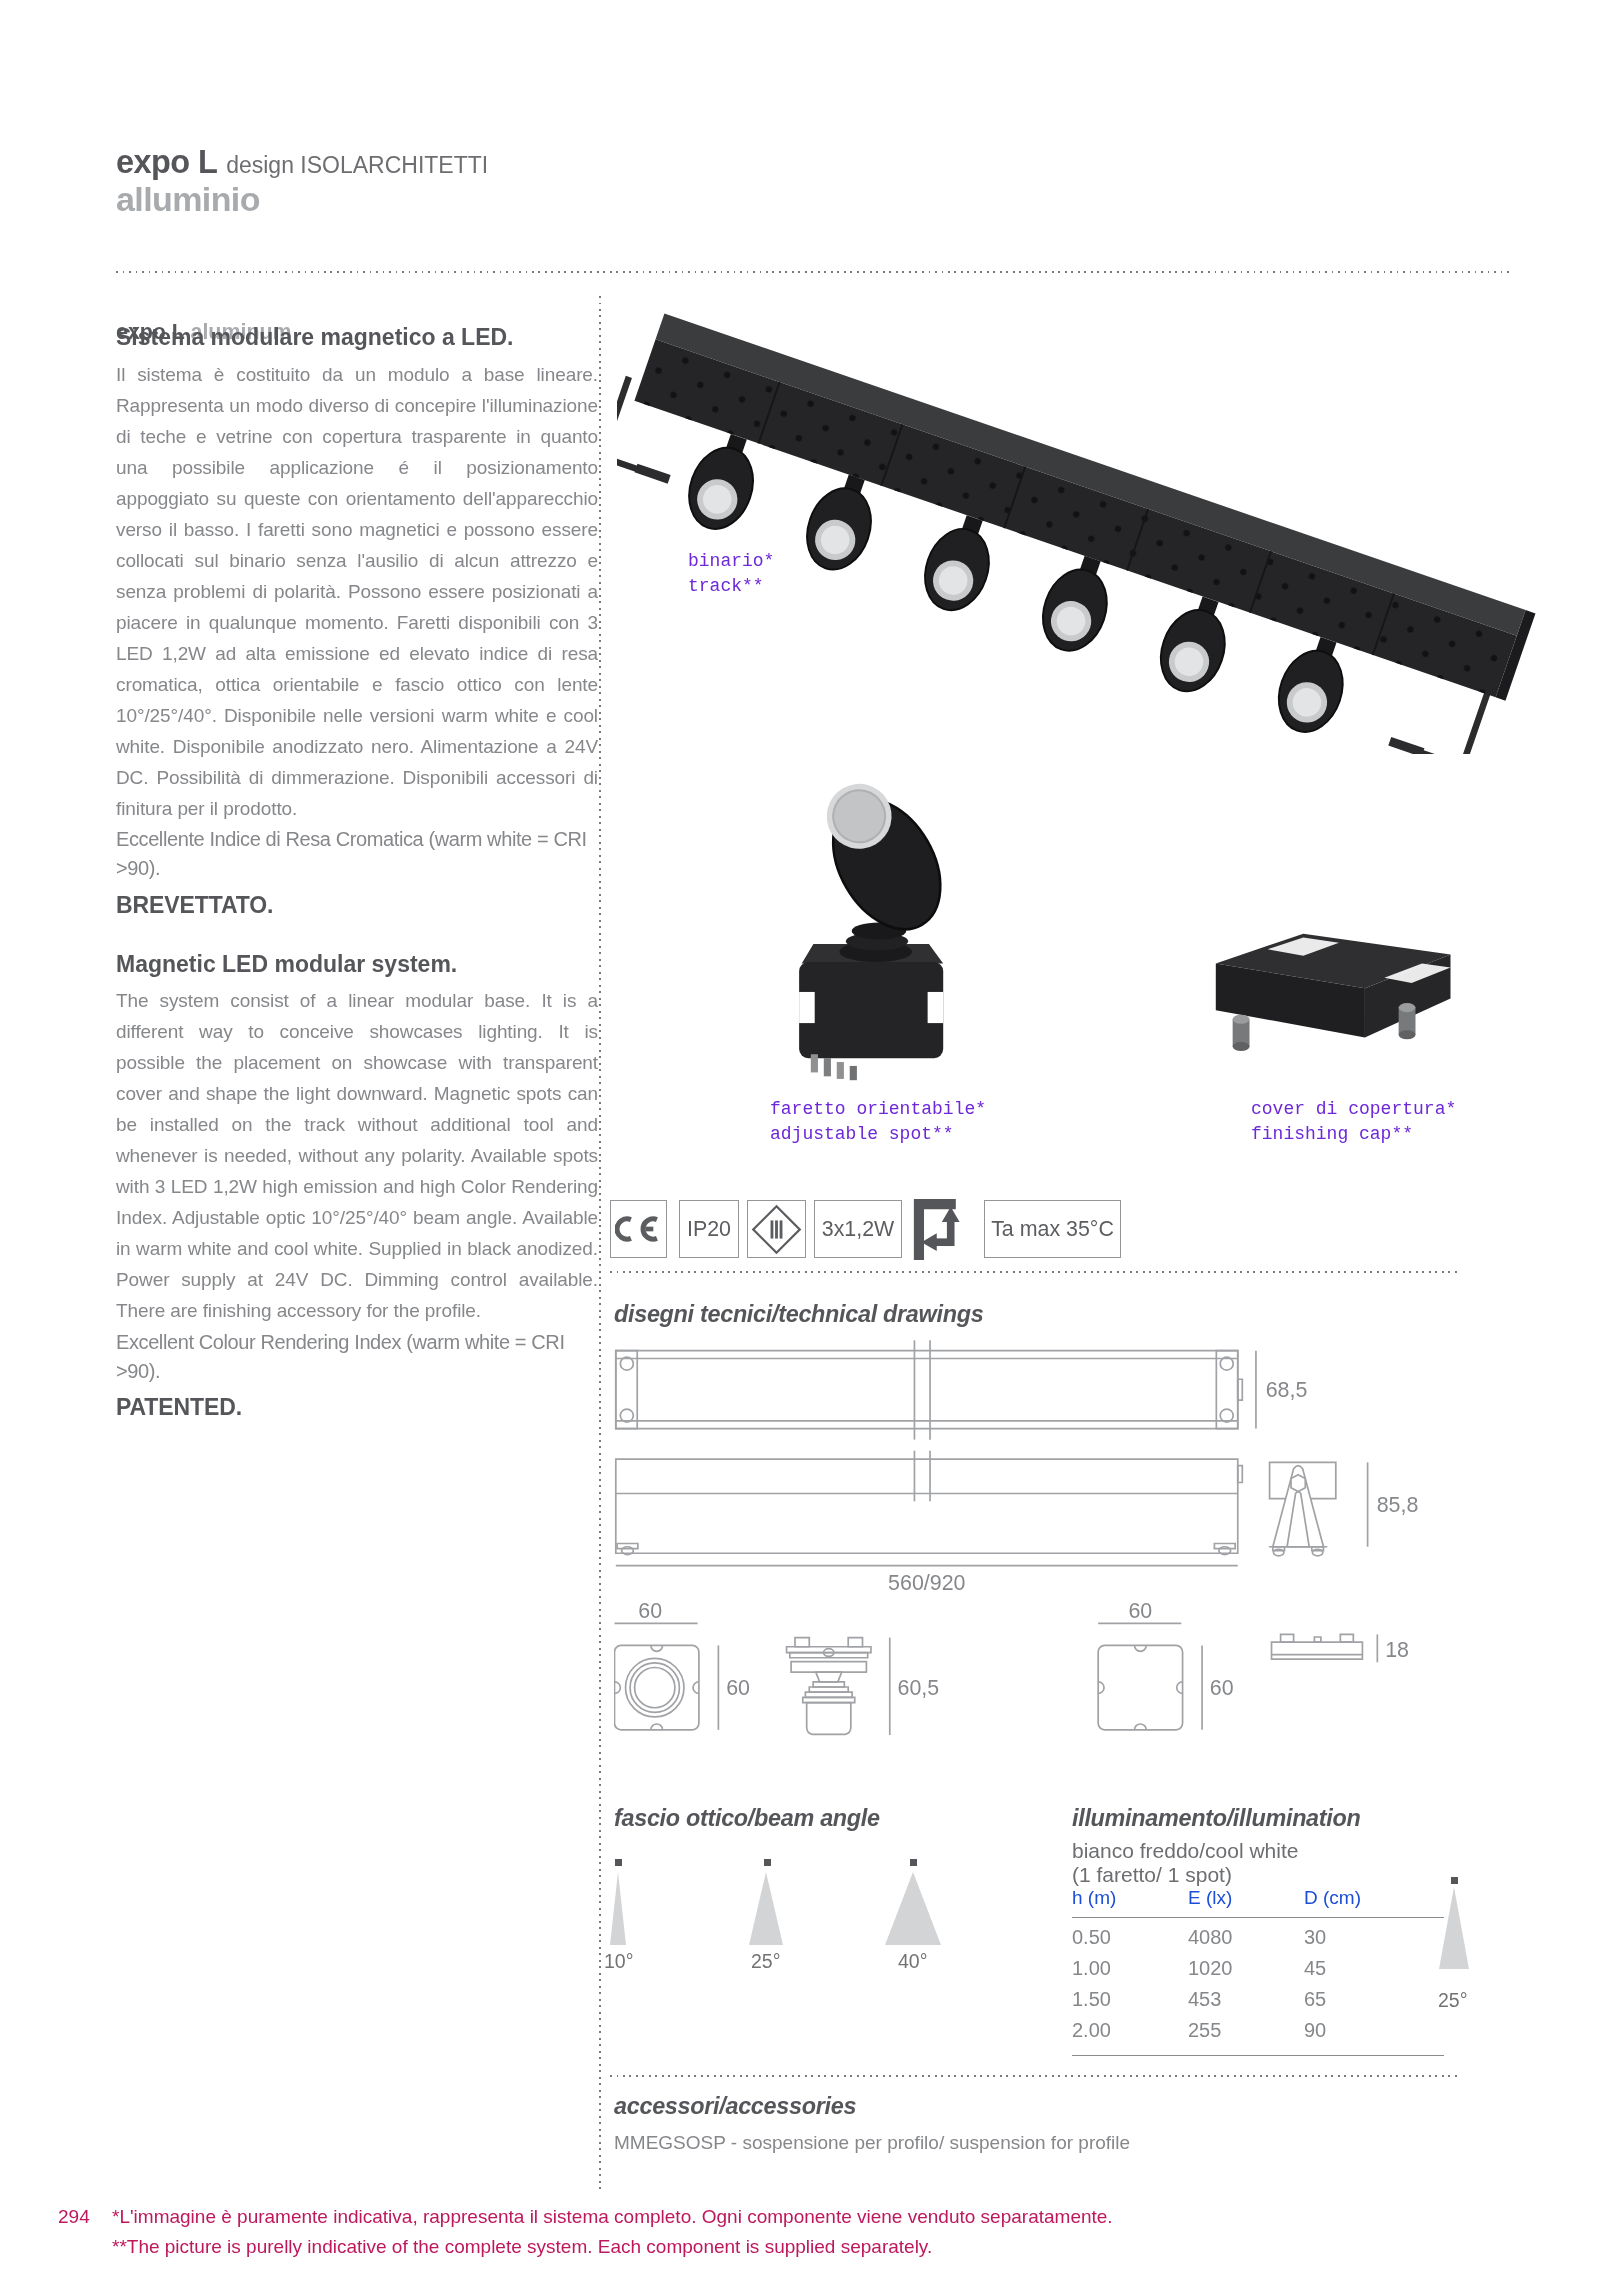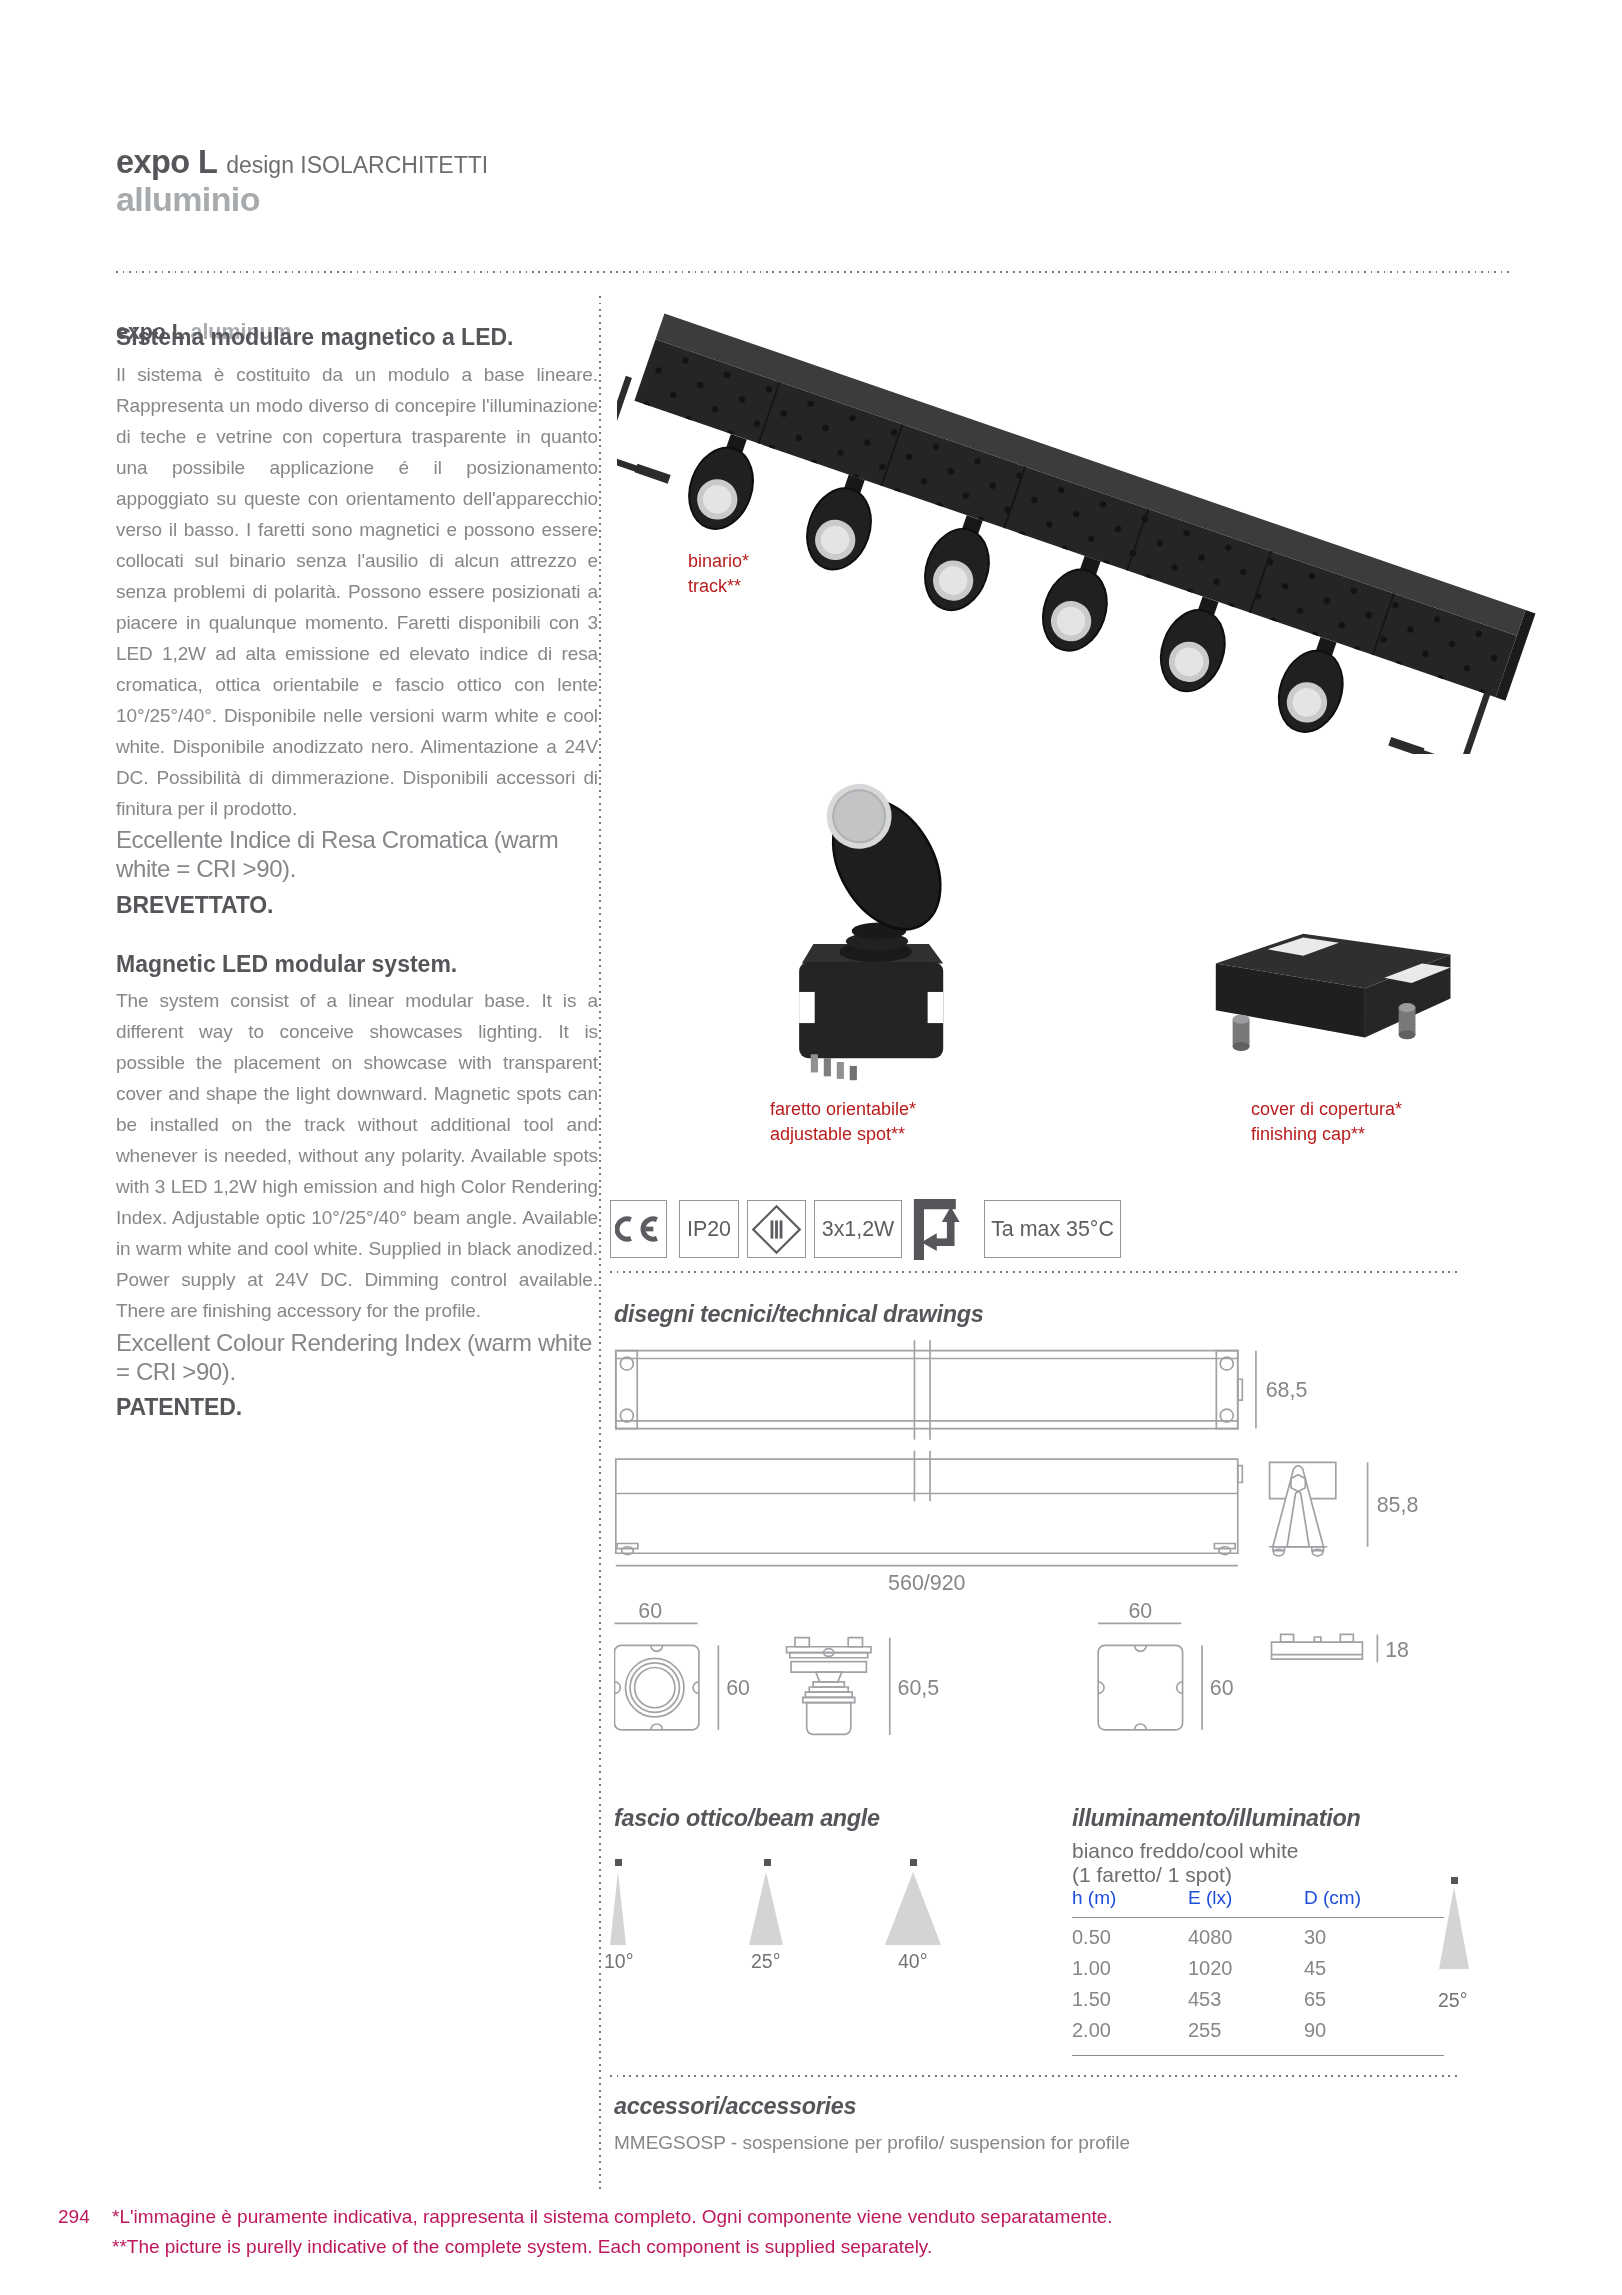--- a/index.html
+++ b/index.html
@@ -12,25 +12,25 @@
   .material{font-size:34px;font-weight:bold;color:#a8abad;letter-spacing:-0.6px;line-height:36px;}
   .subline{font-size:21.4px;font-weight:bold;}
   .subline .dark{color:#55565a;} .subline .lite{color:#a8abad;}
   
   .dot-h{height:1.9px;background-image:repeating-linear-gradient(to right,#77797c 0 1.9px,transparent 1.9px 6.5px);}
   .dot-v{width:1.9px;background-image:repeating-linear-gradient(to bottom,#77797c 0 1.9px,transparent 1.9px 6.5px);}
   
   .leftcol{left:116px;top:324px;width:482px;color:#85878a;}
   .leftcol h2{font-size:23px;line-height:27px;font-weight:bold;color:#55565a;margin:0 0 7.8px 0;}
   .leftcol p{font-size:19px;line-height:31px;text-align:justify;margin:0;letter-spacing:-0.1px;}
-  .leftcol .cri{font-size:24px;line-height:29px;letter-spacing:-0.4px;text-align:left;margin-top:1.3px;}
+  .leftcol .cri{font-size:20px;line-height:29px;letter-spacing:-0.4px;text-align:left;margin-top:1.3px;}
   .leftcol .patent{font-size:23px;font-weight:bold;color:#55565a;margin:6.5px 0 0 0;}
   .leftcol .blocksep{margin-top:30px;}
   
-  .plab{font-size:18px;line-height:25px;color:#b91c1c;}
+  .plab{font-size:18px;line-height:25px;color:#6d28d9;font-family:Liberation Mono, monospace;}
   
   .badge{position:absolute;top:1200px;height:58px;border:1.3px solid #939598;box-sizing:border-box;
          display:flex;align-items:center;justify-content:center;color:#5b5d60;font-size:21.4px;background:#fff;}
   .badge.noborder{border:none;}
   
   .sechead{font-size:23.4px;font-weight:bold;color:#55565a;letter-spacing:-0.3px;font-style:italic;}
   
   .tech line,.tech path,.tech rect,.tech circle,.tech polygon,.tech ellipse{vector-effect:non-scaling-stroke;}
   .tech text{font-family:"Liberation Sans",sans-serif;font-size:33px;fill:#85878a;}
   

